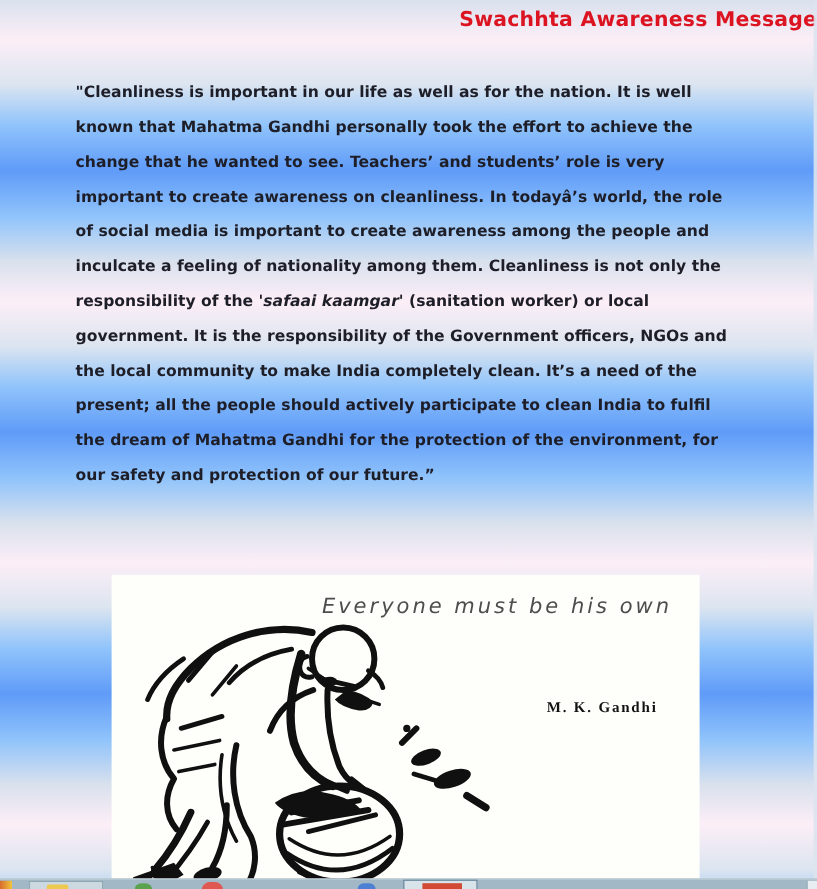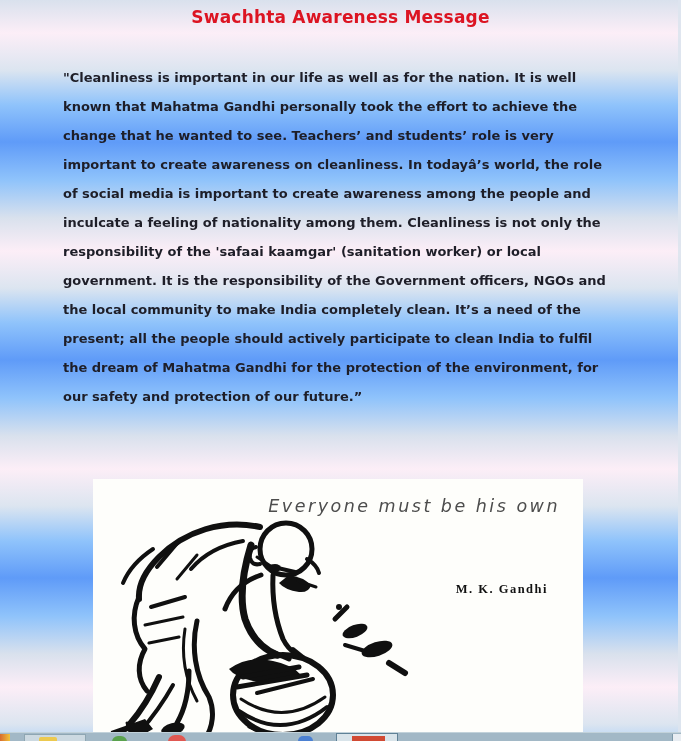--- a/index.html
+++ b/index.html
@@ -9,28 +9,28 @@
     background:repeating-linear-gradient(to bottom,
       #d9e1ed 0px,
       #fcEEf7 33px,
       #dce5f0 70px,
       #8fc3fb 105px,
       #5f9bf8 142px,
       #8fc3fb 180px,
       #d9e1ed 218px);
   }
   .page-title{
-    position:absolute;top:7px;left:0;width:100%;text-align:center;
+    position:absolute;top:7px;left:0;width:100%;text-align:right;
     font-size:17px;font-weight:bold;color:#dc1422;letter-spacing:.2px;
   }
   .article{
     position:absolute;left:63px;top:50px;width:558px;
     font-size:13px;font-weight:bold;color:#1e1e28;line-height:29px;
   }
-  .article .term{text-align:right;}
+  .article .term{font-style:italic;text-align:right;}
   .figure-card{
     position:absolute;left:93px;top:435px;width:490px;height:297px;
     background:#fefefb;
     margin-top:44px;
   }
   .figure-quote{
     position:absolute;top:12px;right:23px;text-align:right;
     font-size:17.5px;font-style:italic;color:#4d4d4d;
     letter-spacing:2.5px;line-height:31px;
   }

